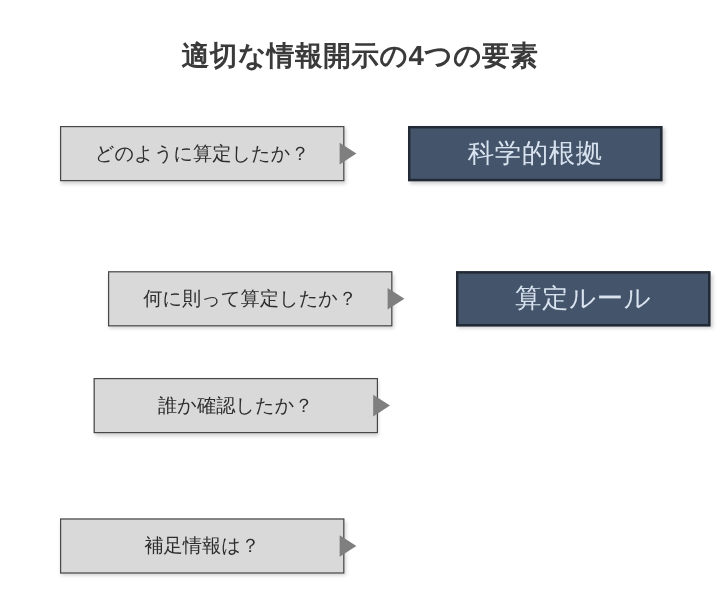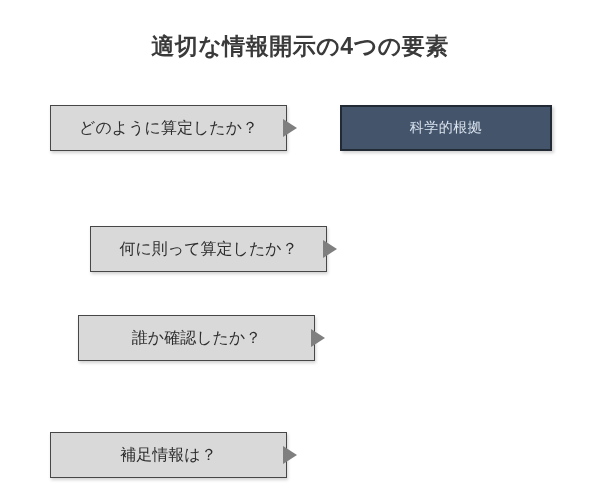--- a/index.html
+++ b/index.html
@@ -74,21 +74,21 @@
     height: 46px;
     box-sizing: border-box;
     background: var(--answer-box-bg, #44546a);
     border: 2px solid var(--answer-box-border, #222a35);
     box-shadow: 2px 2px 3px rgba(0,0,0,0.18);
     display: flex;
     align-items: center;
     justify-content: center;
   }
   .abox span {
-    font-size: 14px;
+    font-size: 22px;
     font-weight: 500;
     color: var(--answer-text, #d9e3f0);
     white-space: nowrap;
     letter-spacing: 0.5px;
   }
 </style>
 </head>
 <body>
 
 <div class="canvas">
@@ -102,20 +102,23 @@
     <div class="abox">
       <span>科学的根拠</span>
     </div>
   </div>
 
   <div class="row row-2">
     <div class="qbox">
       <span>何に則って算定したか？</span>
     </div>
     <div class="arrow"></div>
+    <div class="abox">
+      <span>算定ルール</span>
+    </div>
   </div>
 
   <div class="row row-3">
     <div class="qbox">
       <span>誰か確認したか？</span>
     </div>
     <div class="arrow"></div>
   </div>
 
   <div class="row row-4">

